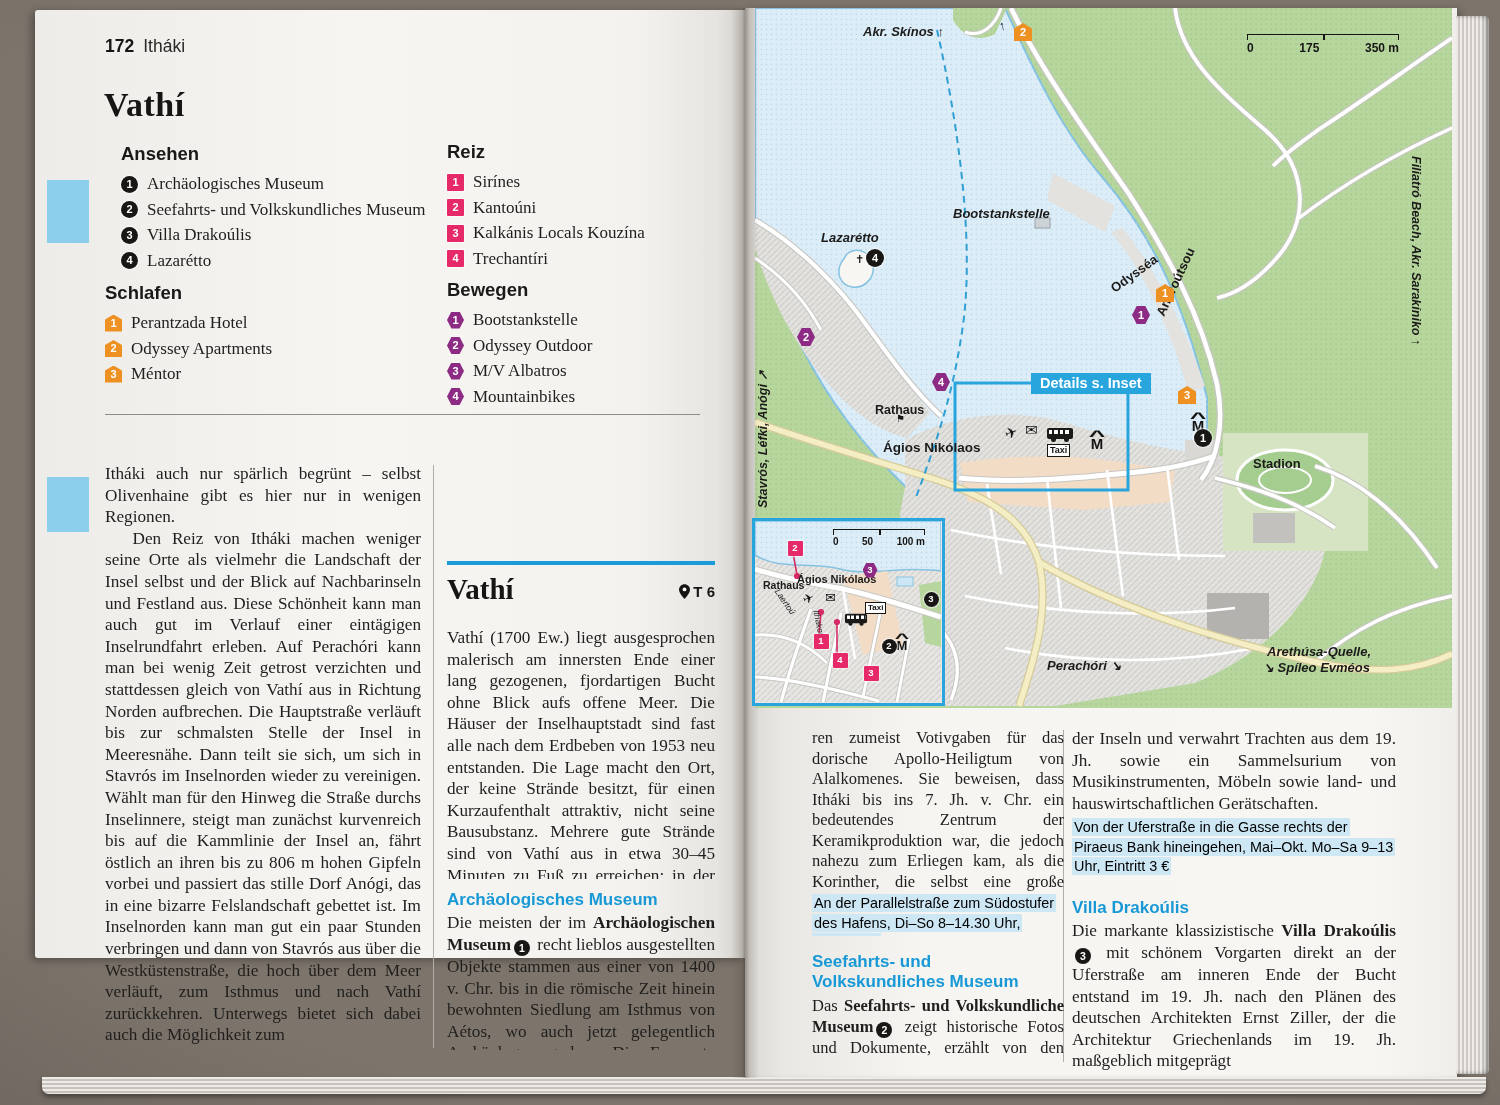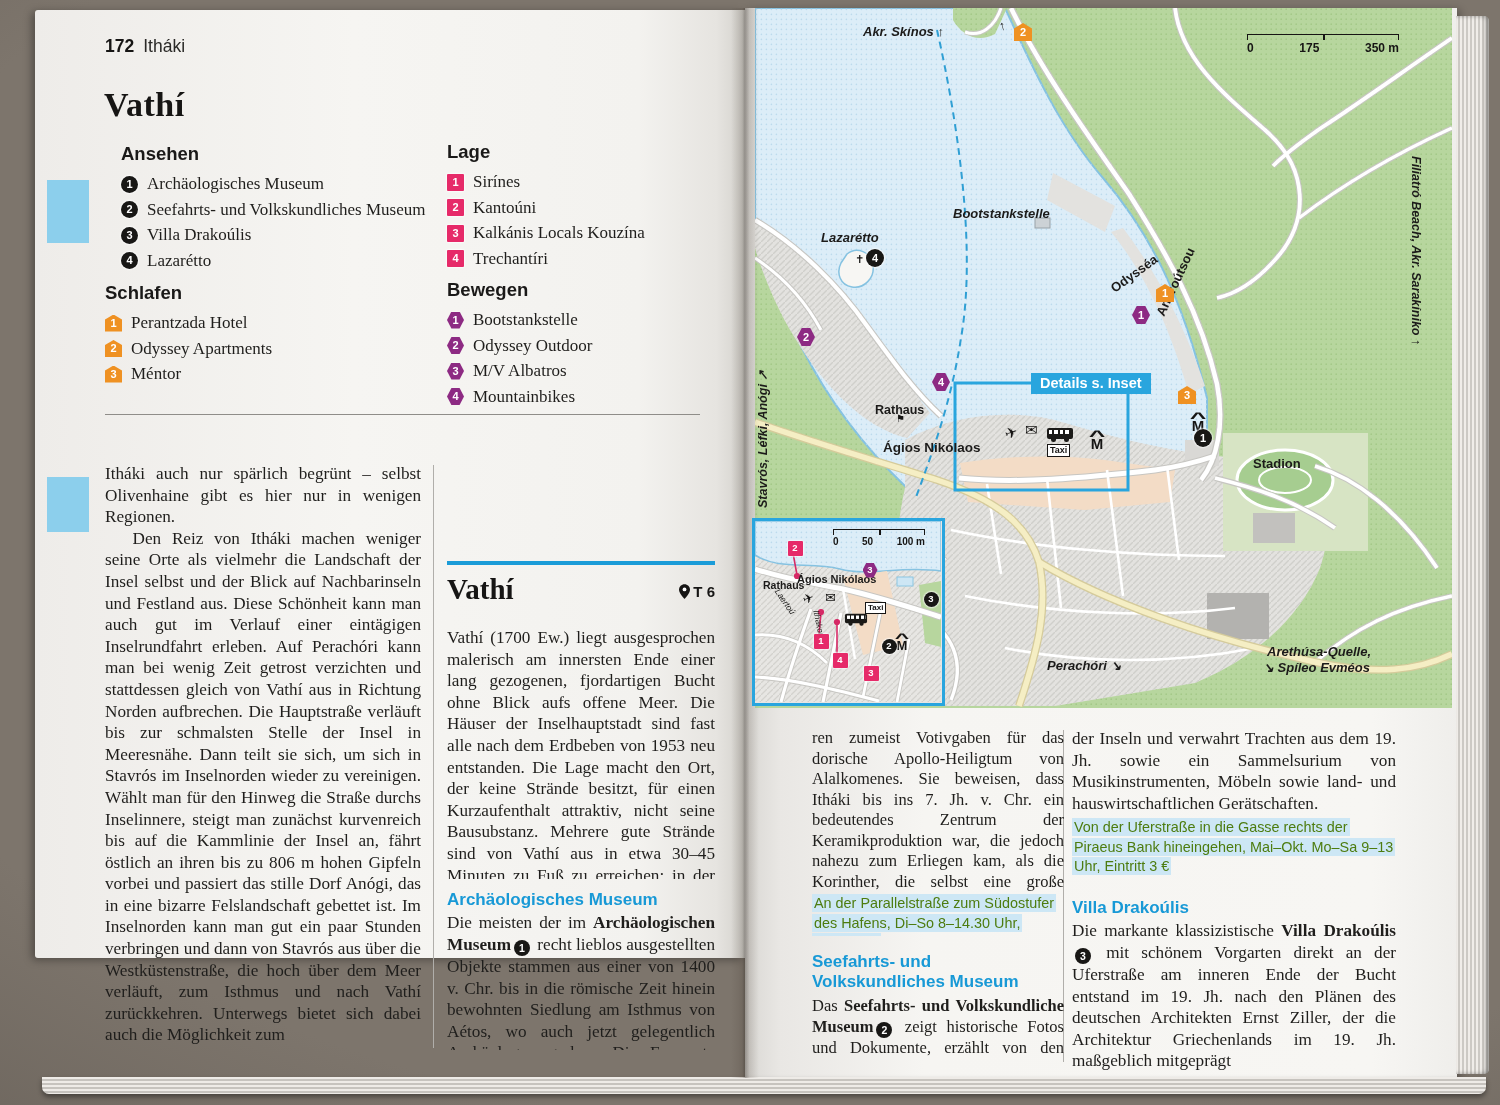--- a/index.html
+++ b/index.html
@@ -32,21 +32,21 @@
   .big-title{font-family:"Liberation Serif",serif;font-weight:bold;font-size:34px;color:#161514;letter-spacing:.5px;}
   .legend-h{font-weight:bold;font-size:18.5px;color:#1a1918;margin-bottom:9px;}
   .li{display:flex;align-items:center;gap:9px;margin-bottom:5.5px;
       font-family:"Liberation Serif",serif;font-size:17px;color:#1f1e1c;white-space:nowrap;}
   .rule{position:absolute;height:1px;background:#8f8d89;}
   .vrule{position:absolute;width:1px;background:#b0aeaa;}
   .blue-rule{position:absolute;height:3.5px;background:#1b9cd8;}
   .sec-h{font-family:"Liberation Serif",serif;font-weight:bold;font-size:29px;color:#161514;}
   .sec-ref{font-weight:bold;font-size:15px;color:#161514;display:inline-flex;align-items:center;gap:3px;}
   .subhead{font-weight:bold;font-size:17px;line-height:20px;color:#1899d6;}
-  .info{font-size:14.4px;line-height:19.5px;color:#4d7c0f;}
+  .info{font-size:14.4px;line-height:19.5px;color:#000000;}
   .info .hl{background:#cde7f5;box-decoration-break:clone;-webkit-box-decoration-break:clone;padding:1px 2px;}
   b{font-weight:bold;}
   
   .mk{position:absolute;display:inline-flex;align-items:center;justify-content:center;
       width:18px;height:18px;color:#fff;font:bold 11px/1 "Liberation Sans",sans-serif;z-index:30;
       filter:drop-shadow(0 0 1px #fff) drop-shadow(0 0 .5px #fff);}
   .mk.inline{position:static;flex:none;width:17px;height:17px;}
   .mk.sm{width:15px;height:15px;font-size:9.5px;}
   .mk.sight{background:#181715;border-radius:50%;}
   .mk.food{background:#e62a69;border-radius:1px;}
@@ -107,21 +107,21 @@
           <span class="mk inline sight">3</span>
           <span>Villa Drakoúlis</span>
         </div>
         <div class="li">
           <span class="mk inline sight">4</span>
           <span>Lazarétto</span>
         </div>
       </div>
   </div>
   <div class="abs" style="left:412px;top:131px;width:280px;">
-    <div class="legend-h">Lage</div>
+    <div class="legend-h">Reiz</div>
     <div>
         <div class="li">
           <span class="mk inline food">1</span>
           <span>Sirínes</span>
         </div>
         <div class="li">
           <span class="mk inline food">2</span>
           <span>Kantoúni</span>
         </div>
         <div class="li">

